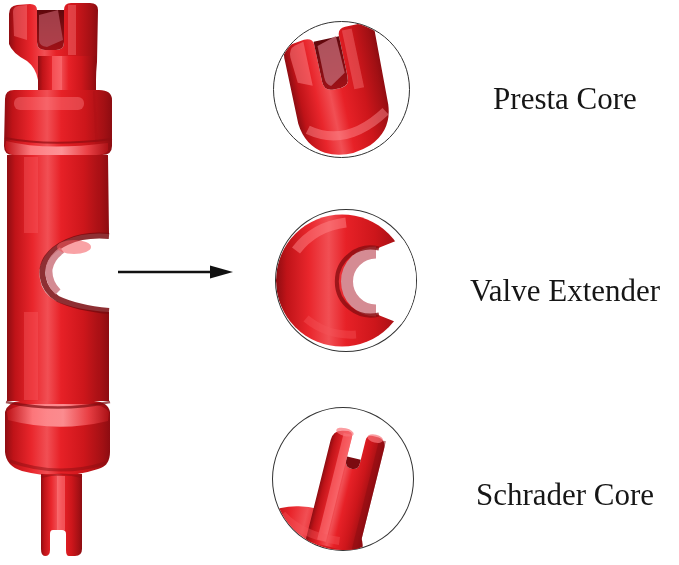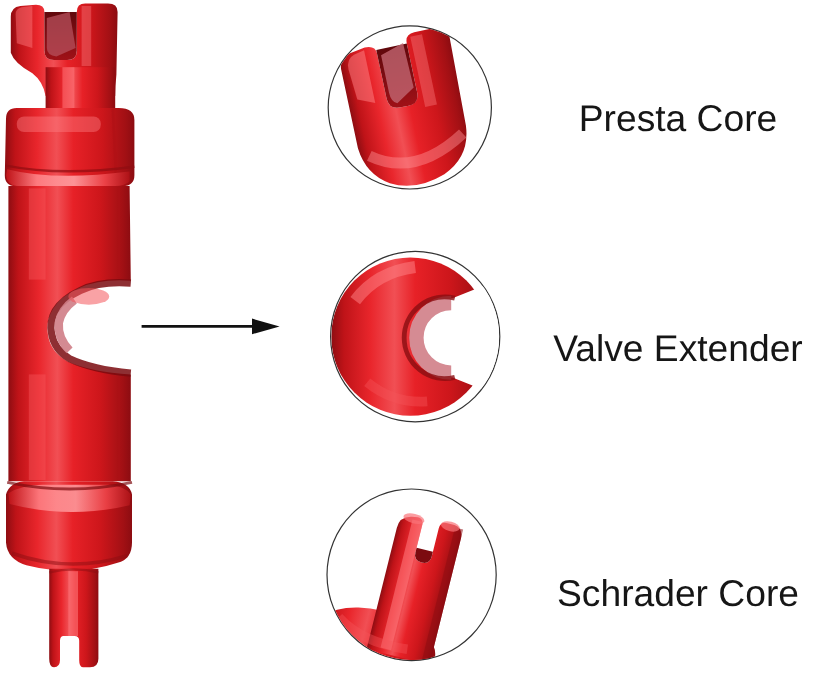--- a/index.html
+++ b/index.html
@@ -1,21 +1,21 @@
 <!DOCTYPE html>
 <html><head>
 <meta charset="utf-8">
 <style>
   html,body{margin:0;padding:0;background:#fff;}
   .stage{
     position:relative;
     width:679px;height:565px;
     background:#ffffff;
     overflow:hidden;
-    font-family:Liberation Sans, sans-serif;
+    font-family:Liberation Serif, serif;
   }
   .tool-svg{position:absolute;left:0;top:0;width:135px;height:565px;}
   .arrow-svg{position:absolute;left:116px;top:262px;width:118px;height:20px;}
   .closeup{
     position:absolute;
     border:1.5px solid #333333;
     border-radius:50%;
     overflow:hidden;
     background:#ffffff;
     box-sizing:border-box;

